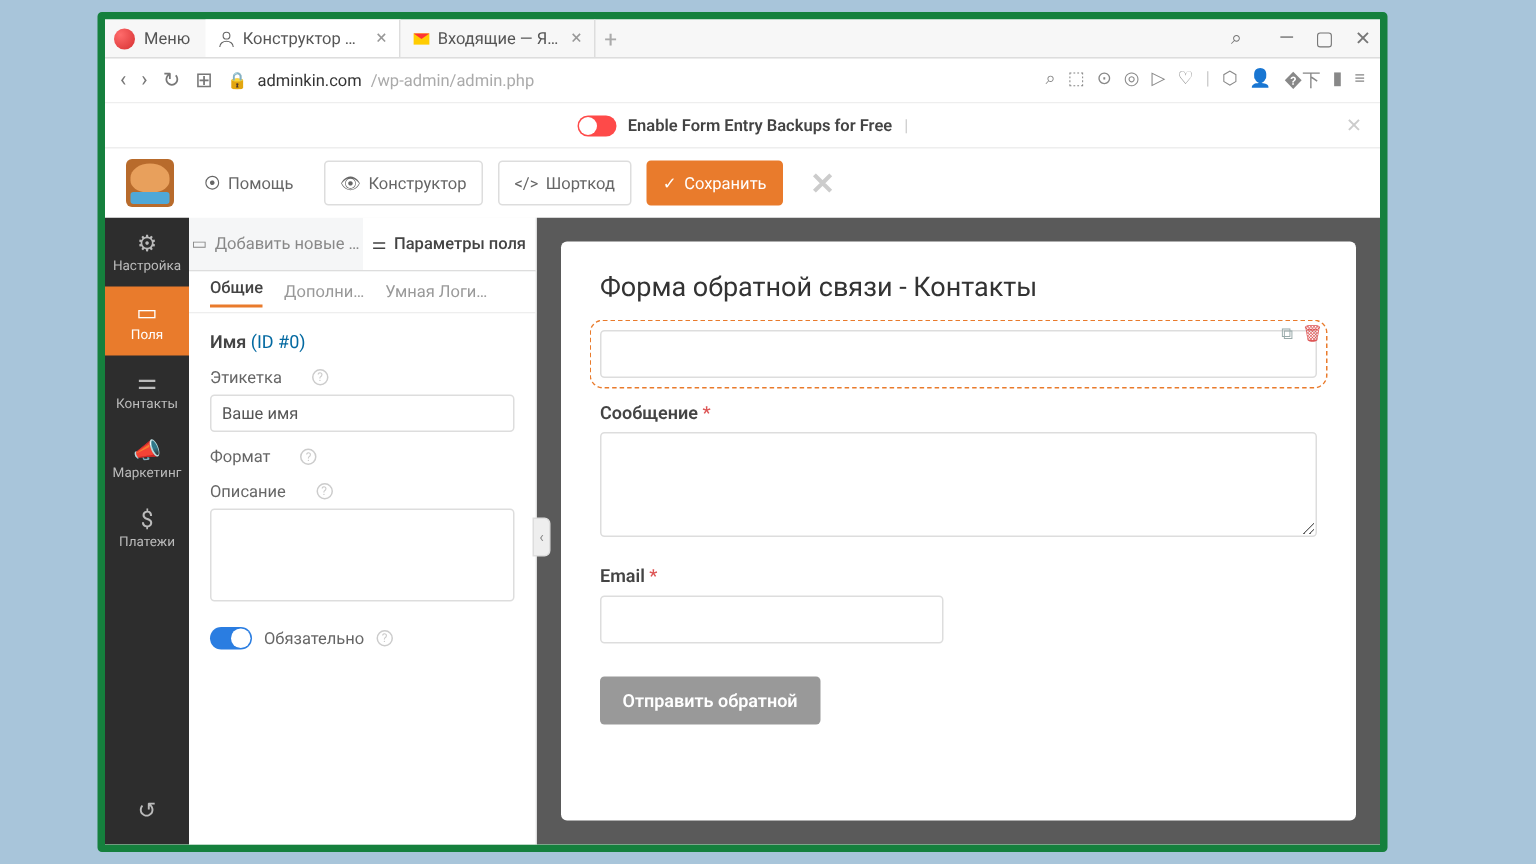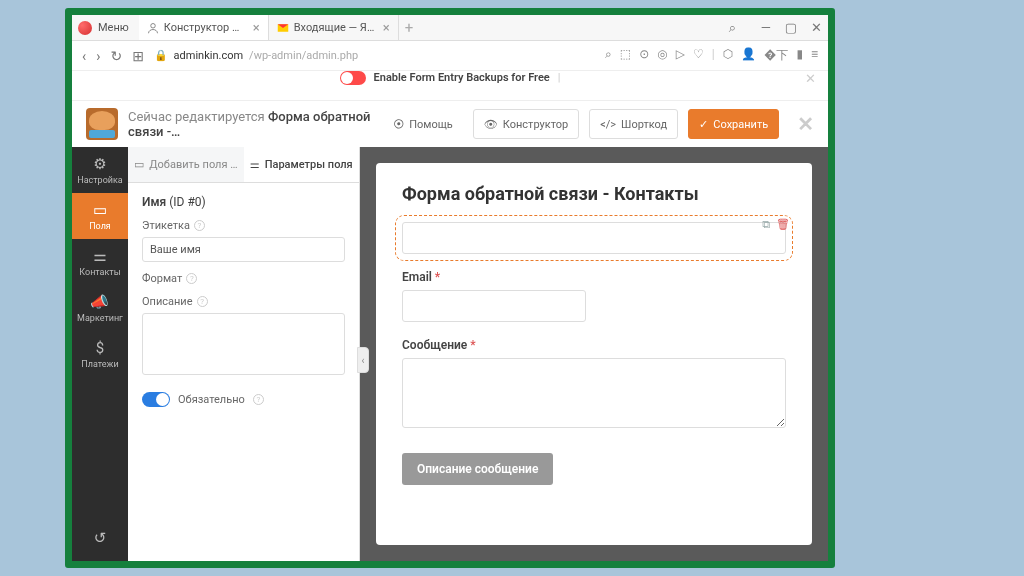--- a/index.html
+++ b/index.html
@@ -1,35 +1,35 @@
 <!DOCTYPE html>
 <html><head>
 <meta charset="utf-8">
 <style>
 *{box-sizing:border-box;margin:0;padding:0;font-family:-apple-system,BlinkMacSystemFont,"Segoe UI",Roboto,sans-serif}
 body{background:#a8c5da;width:1024px;height:576px;overflow:hidden;font-size:12px}
-.browser{position:absolute;top:8px;left:65px;width:770px;height:560px;background:#fff;border:7px solid #15803d;border-radius:3px;display:flex;flex-direction:column}
+.browser{position:absolute;top:8px;left:65px;width:860px;height:560px;background:#fff;border:5px solid #15803d;border-radius:3px;display:flex;flex-direction:column}
 .tabbar{height:26px;background:#f7f7f7;display:flex;align-items:center;border-bottom:1px solid #ddd;position:relative}
 .opera{width:14px;height:14px;margin:0 6px;border-radius:50%;background:radial-gradient(circle at 30% 30%,#ff6b6b,#d63031);display:flex;align-items:center;justify-content:center}
 .menu-txt{font-size:11px;color:#555;margin-right:10px}
 .tab{height:25px;padding:0 8px;display:flex;align-items:center;gap:5px;border-right:1px solid #ddd;font-size:11px;color:#555;max-width:130px}
 .tab.active{background:#fff}
 .tab-ico{width:12px;height:12px;flex-shrink:0}
 .tab-txt{white-space:nowrap;overflow:hidden;text-overflow:ellipsis;flex:1}
 .tab-x{color:#999;font-size:13px;flex-shrink:0}
 .winctrl{position:absolute;right:6px;display:flex;gap:14px;color:#777;font-size:13px}
 .winctrl span{cursor:pointer}
 .search-ico{position:absolute;right:92px;color:#777;font-size:13px}
 .addrbar{height:30px;background:#fff;display:flex;align-items:center;padding:0 10px;gap:10px;border-bottom:1px solid #eee;color:#777}
 .addrbar .nav{display:flex;gap:10px;font-size:14px}
 .addr{flex:1;display:flex;align-items:center;gap:6px;font-size:11px}
 .addr-host{color:#333}
 .addr-path{color:#aaa}
 .addricons{display:flex;gap:8px;font-size:12px;color:#888}
-.promo{height:30px;background:#fff;display:flex;align-items:flex-start;justify-content:center;gap:8px;font-size:11px;color:#666;border-bottom:1px solid #eee;position:relative}
+.promo{height:30px;background:#fff;display:flex;align-items:center;justify-content:center;gap:8px;font-size:11px;color:#666;border-bottom:1px solid #eee;position:relative}
 .toggle{width:26px;height:14px;background:#fe4a49;border-radius:7px;position:relative}
 .toggle::after{content:"";position:absolute;left:1px;top:1px;width:12px;height:12px;background:#fff;border-radius:50%}
 .promo b{color:#444;font-weight:600}
 .promo-x{position:absolute;right:12px;color:#ccc;font-size:13px}
 .appbar{height:46px;display:flex;align-items:center;padding:0 14px;gap:10px}
 .mascot{width:32px;height:32px;border-radius:4px;background:#b86b2c;position:relative;overflow:hidden}
 .mascot::before{content:"";position:absolute;inset:3px 3px 10px;background:#e8a05c;border-radius:50% 50% 40% 40%}
 .mascot::after{content:"";position:absolute;bottom:2px;left:3px;right:3px;height:8px;background:#4fa8d8;border-radius:2px}
 .editing{flex:1;font-size:13px;color:#888}
 .editing b{color:#444;font-weight:500}
@@ -44,33 +44,33 @@
 .vitem .vicon{font-size:15px}
 .vspacer{flex:1}
 .sidepanel{width:232px;background:#f5f6f7;border-right:1px solid #ddd;display:flex;flex-direction:column;position:relative}
 .sp-tabs{height:36px;display:flex;border-bottom:1px solid #ddd}
 .sp-tab{flex:1;display:flex;align-items:center;justify-content:center;gap:5px;font-size:11px;color:#888;cursor:pointer}
 .sp-tab.active{background:#fff;color:#444;font-weight:500}
 .sp-sub{height:28px;display:flex;gap:14px;padding:0 14px;align-items:center;font-size:11px;color:#999;border-bottom:1px solid #eee;background:#fff}
 .sp-sub .sub.active{color:#444;border-bottom:2px solid #e97b2c;padding-bottom:5px;margin-bottom:-1px;font-weight:500}
 .sp-body{padding:12px 14px;background:#fff;flex:1}
 .sp-title{font-size:12px;color:#444;font-weight:600;margin-bottom:10px}
-.sp-title span{color:#404040;font-weight:400}
-.sp-label{font-size:11px;color:#666;margin:10px 0 5px;display:flex;align-items:center;gap:4px}
+.sp-title span{color:#0369a1;font-weight:400}
+.sp-label{font-size:11px;color:#666;margin:10px 0 5px;display:flex;align-items:center;gap:20px}
 .sp-help{width:11px;height:11px;border:1px solid #ccc;border-radius:50%;font-size:8px;display:inline-flex;align-items:center;justify-content:center;color:#ccc}
 .sp-input,.sp-select,.sp-textarea{width:100%;border:1px solid #ddd;border-radius:3px;padding:5px 7px;font-size:11px;color:#555;background:#fff}
 .sp-select{background:#f9f9f9;height:26px;display:flex;align-items:center;justify-content:space-between}
 .sp-textarea{height:62px;resize:none}
 .sp-switch{display:flex;align-items:center;gap:8px;margin-top:14px;font-size:11px;color:#666}
 .sw{width:28px;height:15px;background:#2a7de1;border-radius:8px;position:relative}
 .sw::after{content:"";position:absolute;right:1px;top:1px;width:13px;height:13px;background:#fff;border-radius:50%}
 .collapse{position:absolute;right:-10px;top:200px;width:12px;height:26px;background:#eee;border:1px solid #ddd;border-radius:0 4px 4px 0;display:flex;align-items:center;justify-content:center;font-size:10px;color:#888;cursor:pointer}
 .canvas{flex:1;background:#5a5a5a;padding:16px;overflow:auto}
 .form{background:#fff;border-radius:4px;padding:20px 26px;min-height:100%}
-.form h2{font-size:18px;color:#333;font-weight:700;margin-bottom:18px}
+.form h2{font-size:18px;color:#333;font-weight:400;margin-bottom:18px}
 .fld{margin-bottom:16px;position:relative}
 .fld.sel{outline:1px dashed #e97b2c;outline-offset:6px;border-radius:2px}
 .fld-actions{position:absolute;right:-4px;top:-4px;display:flex;gap:6px;font-size:11px}
 .fa-copy{color:#9aa}
 .fa-del{color:#d55}
 .fld label{font-size:12px;color:#444;font-weight:600;display:block;margin-bottom:6px}
 .req{color:#d55}
 .finput{width:100%;height:32px;border:1px solid #ddd;border-radius:3px;padding:0 8px}
 .finput.half{width:48%}
 .ftextarea{width:100%;height:70px;border:1px solid #ddd;border-radius:3px}
@@ -138,24 +138,20 @@
 
   <div class="promo">
     <div class="toggle"></div>
     <b>Enable Form Entry Backups for Free</b>
     <span style="color:#ccc">|</span>
     <span class="promo-x">✕</span>
   </div>
 
   <div class="appbar">
     <div class="mascot"></div>
-    <div class="editing">
-      <span>Сейчас редактируется</span>
-      <b>Форма обратной связи -…</b>
-    </div>
     <div class="hbtn txt">⦿ <span>Помощь</span></div>
     <div class="hbtn">👁 <span>Конструктор</span></div>
     <div class="hbtn">&lt;/&gt; <span>Шорткод</span></div>
     <div class="hbtn primary">✓ <span>Сохранить</span></div>
     <div class="bigx">✕</div>
   </div>
 
   <div class="workspace">
     <div class="vnav">
       <div class="vitem">
@@ -179,22 +175,27 @@
           <span>Платежи</span>
         </div>
       <div class="vspacer"></div>
       <div class="vitem">
           <span class="vicon">↺</span>
         </div>
     </div>
 
     <div class="sidepanel">
       <div class="sp-tabs">
-        <div class="sp-tab">▭ <span>Добавить поля …</span></div>
+        <div class="sp-tab">▭ <span>Добавить новые …</span></div>
         <div class="sp-tab active">⚌ <span>Параметры поля</span></div>
+      </div>
+      <div class="sp-sub">
+        <span class="sub active">Общие</span>
+        <span class="sub">Дополни…</span>
+        <span class="sub">Умная Логи…</span>
       </div>
       <div class="sp-body">
         <div class="sp-title"><span style="color:#444;font-weight:600">Имя</span> <span>(ID #0)</span></div>
         <div class="sp-label">
             <span>Этикетка</span>
             <span class="sp-help">?</span>
           </div>
         <input class="sp-input" value="Ваше имя" style="">
         <div class="sp-label">
             <span>Формат</span>
@@ -218,24 +219,24 @@
       <div class="form">
         <h2>Форма обратной связи - Контакты</h2>
         <div class="fld sel">
           <div class="fld-actions">
             <span class="fa-copy">⧉</span>
             <span class="fa-del">🗑</span>
           </div>
           <input class="finput" style="">
         </div>
         <div class="fld">
+          <label><span>Сообщение</span> <span class="req">*</span></label>
+          <textarea class="ftextarea" style=""></textarea>
+        </div>
+        <div class="fld">
           <label><span>Email</span> <span class="req">*</span></label>
           <input class="finput half" style="">
         </div>
-        <div class="fld">
-          <label><span>Сообщение</span> <span class="req">*</span></label>
-          <textarea class="ftextarea" style=""></textarea>
-        </div>
-        <button class="submit">Описание сообщение</button>
+        <button class="submit">Отправить обратной</button>
       </div>
     </div>
   </div>
 </div>
 
 </body></html>

